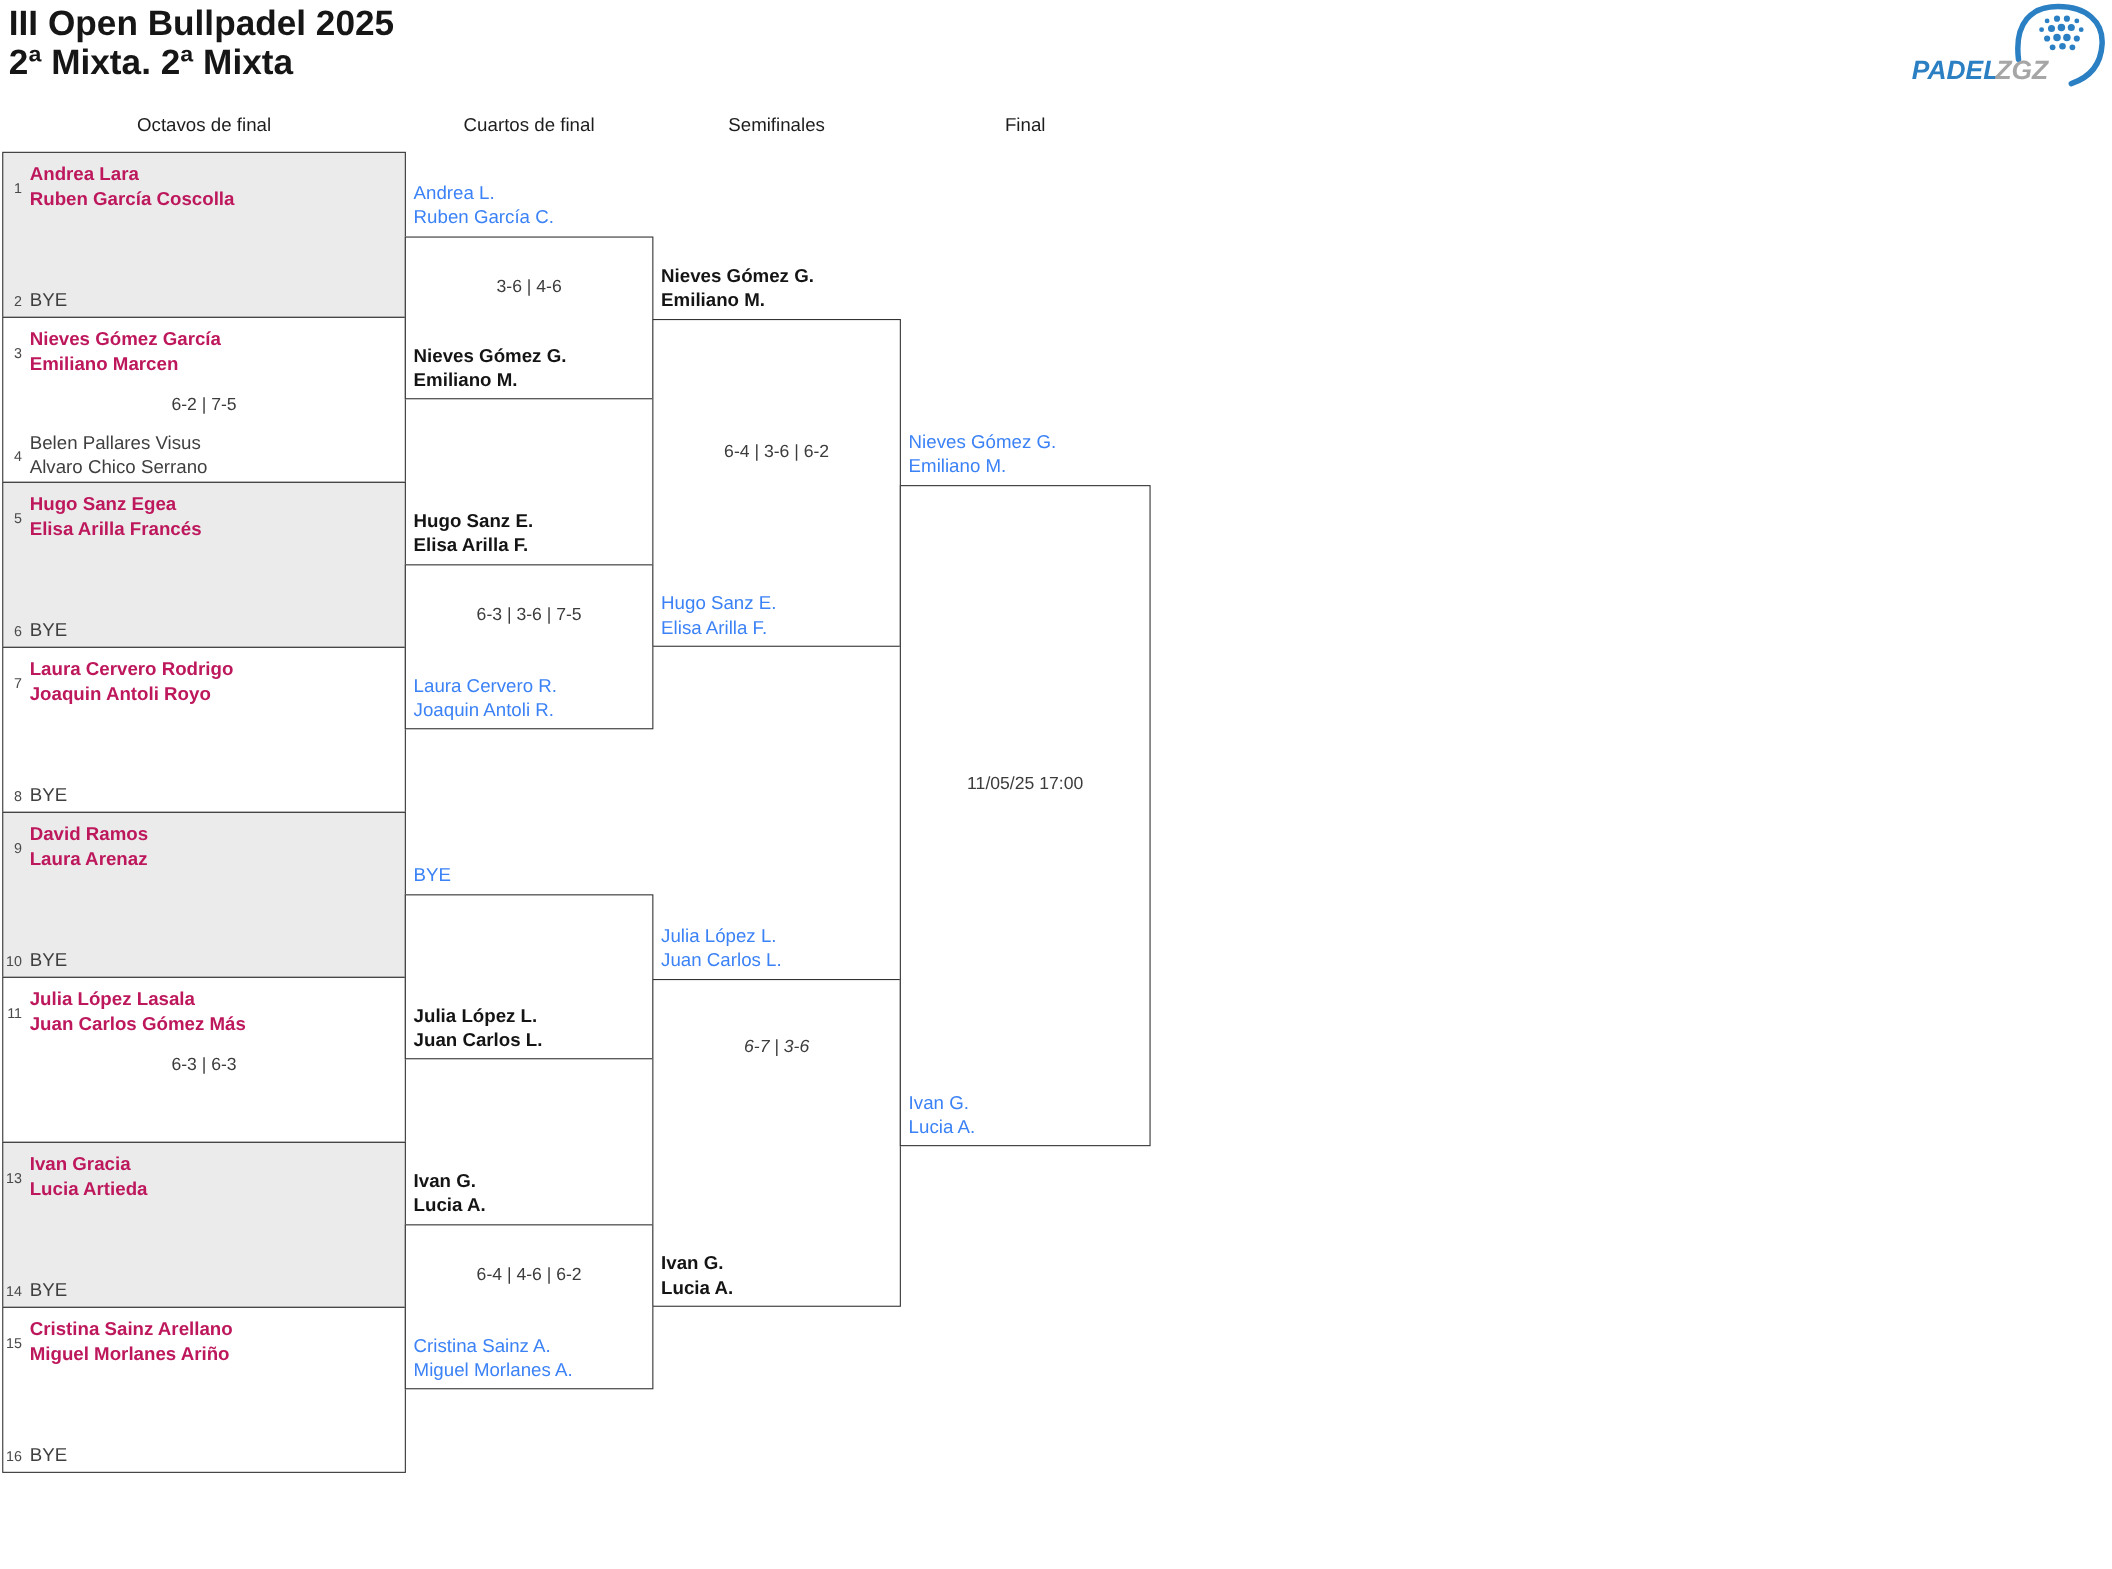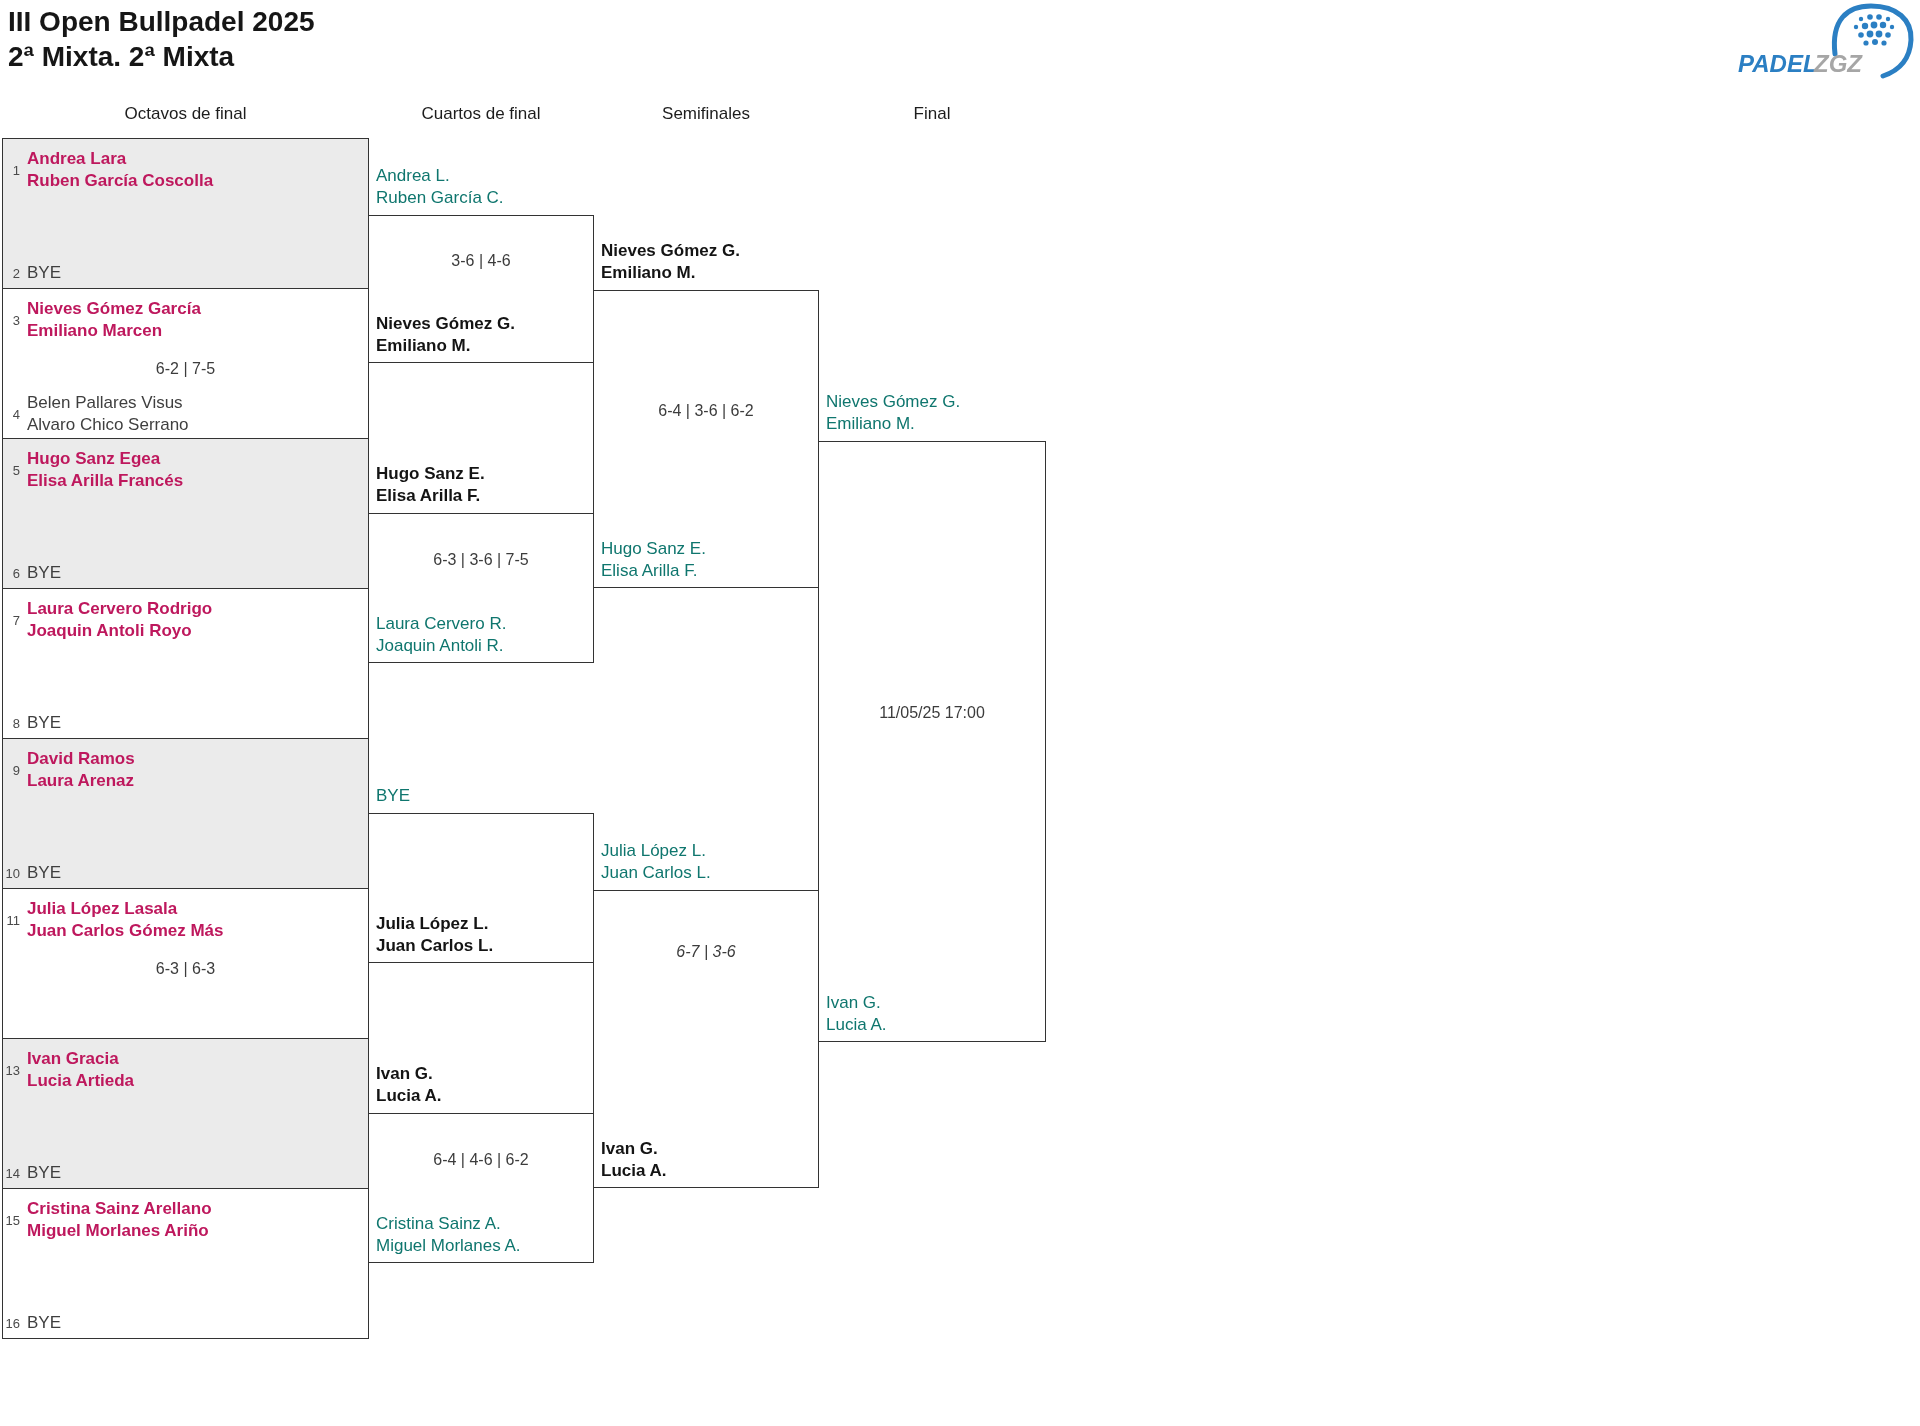--- a/index.html
+++ b/index.html
@@ -1,33 +1,33 @@
 <!DOCTYPE html>
 <html><head>
 <meta charset="utf-8">
 <style>
   html,body{margin:0;padding:0;background:#fff;}
   body{width:1920px;height:1426px;font-family:"Liberation Sans",sans-serif;}
   .stage{position:relative;width:1920px;height:1426px;background:#fff;overflow:hidden;}
 
   .title-block{position:absolute;left:8px;top:4px;color:#161616;}
-  .title-line{font-size:28px;line-height:35px;font-weight:600;white-space:nowrap;}
+  .title-line{font-size:32px;line-height:35px;font-weight:600;white-space:nowrap;}
 
   .rh{position:absolute;top:104px;font-size:17px;font-weight:400;color:#1d1d1d;text-align:center;}
 
   .mbox{position:absolute;box-sizing:border-box;border:1px solid #333;background:#fff;}
   .mbox.shaded{background:#ebebeb;}
 
   .entry{position:absolute;display:flex;align-items:center;left:5px;width:352px;}
   .seed{flex:none;width:15px;text-align:right;font-size:13px;color:#4a4a4a;margin-right:7px;}
   .team{font-size:17px;line-height:22px;color:#3f3f3f;}
   .team.w{font-weight:700;color:#be185d;}
   .team span{display:block;white-space:nowrap;}
 
-  .names{position:absolute;font-size:17px;line-height:22px;color:#0f766e;}
+  .names{position:absolute;font-size:17px;line-height:22px;color:#3b82f6;}
   .names.w{font-weight:700;color:#141414;}
   .names span{display:block;white-space:nowrap;}
 
   .score{position:absolute;font-size:16px;color:#3c3c3c;text-align:center;white-space:nowrap;}
 
   .logo{position:absolute;left:1735px;top:2px;width:180px;height:78px;}
 </style>
 </head>
 <body>
 

